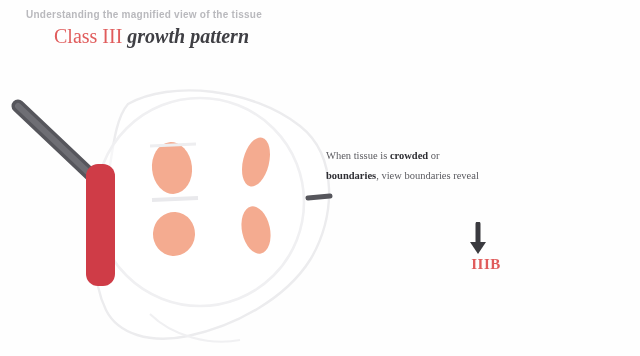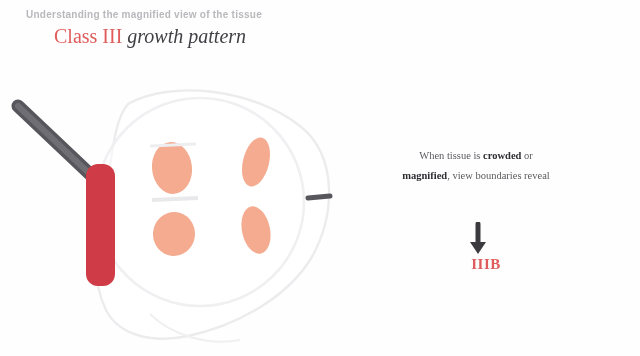--- a/index.html
+++ b/index.html
@@ -45,21 +45,21 @@
     font-family: "Liberation Serif", serif;
   }
   .headline .hl-red {
     color: #e05c5c;
     font-weight: 400;
     font-style: normal;
   }
   .headline .hl-dark {
     color: #3f3f44;
     font-style: italic;
-    font-weight: 400;
+    font-weight: 700;
   }
 
   
   .illustration {
     position: absolute;
     left: 0;
     top: 78px;
     width: 340px;
     height: 278px;
   }
@@ -68,21 +68,20 @@
     width: 340px;
     height: 278px;
   }
 
   
   .annotation {
     position: absolute;
     left: 326px;
     top: 146px;
     width: 300px;
-    text-align: center;
   }
   .anno-line {
     font-size: 10.5px;
     line-height: 1.95;
     color: #5a5a5f;
     white-space: nowrap;
     font-family: "Liberation Serif", serif;
   }
   .anno-line b {
     color: #2e2e33;
@@ -159,21 +158,21 @@
     </svg>
   </div>
 
   <div class="annotation">
     <div class="anno-line">
       <span>When tissue is</span>
       <b>crowded</b>
       <span>or</span>
     </div>
     <div class="anno-line">
-      <b>magnified</b><span>, view boundaries reveal</span>
+      <b>boundaries</b><span>, view boundaries reveal</span>
     </div>
   </div>
 
   <div class="arrow-wrap">
     <svg width="24" height="34" viewBox="0 0 24 34" xmlns="http://www.w3.org/2000/svg">
       <line x1="12" y1="2" x2="12" y2="22" stroke="#3a3a3f" stroke-width="5" stroke-linecap="round"></line>
       <path d="M4 20 L12 32 L20 20 Z" fill="#3a3a3f"></path>
     </svg>
   </div>
 

